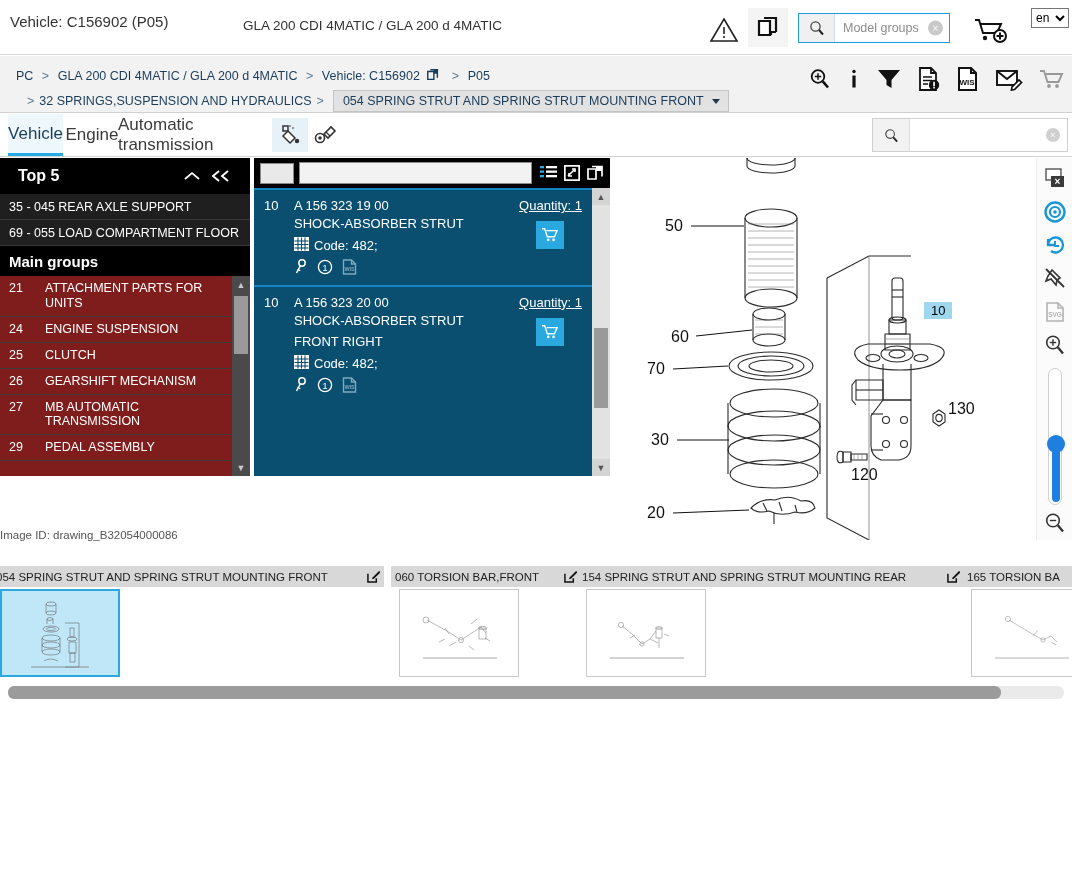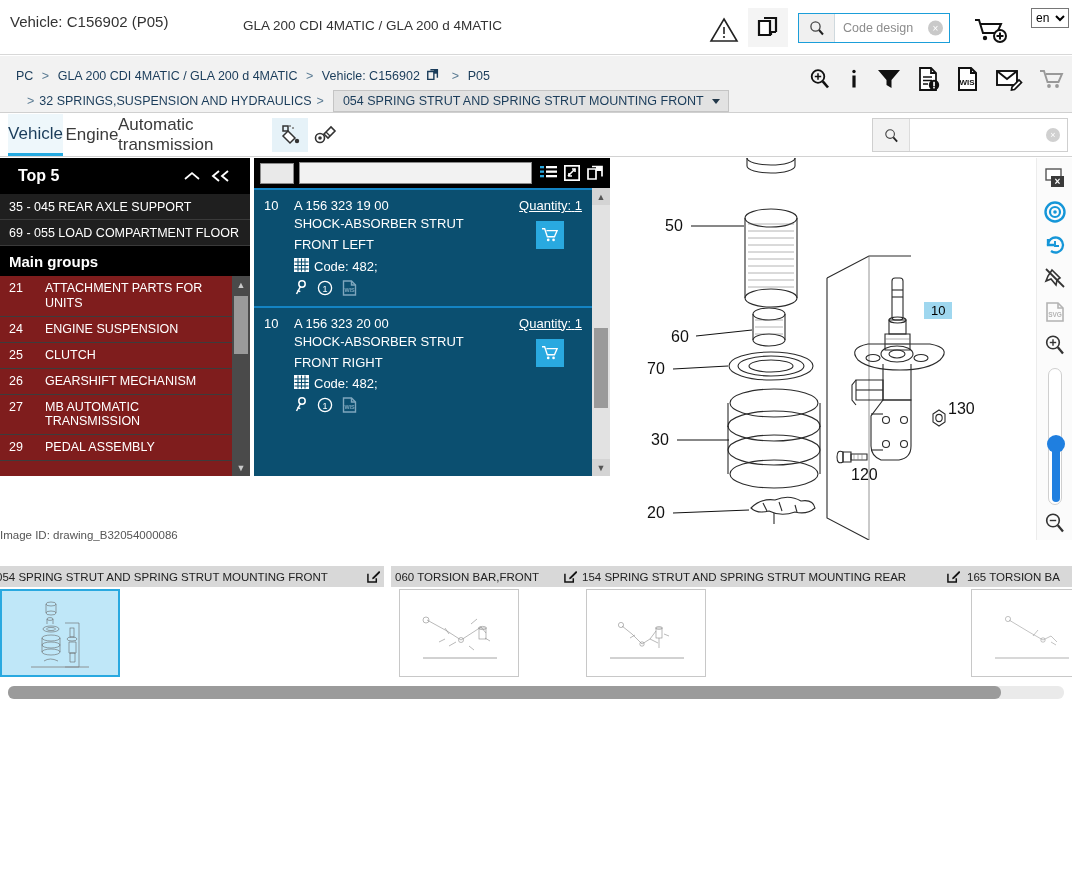--- a/index.html
+++ b/index.html
@@ -323,21 +323,21 @@
     </div>
 
     <div class="model-search">
       <div class="ms-icon">
         <svg width="16" height="16" viewBox="0 0 16 16">
             <circle cx="6.5" cy="6.5" r="4.6" fill="none" stroke="#444" stroke-width="1.3"></circle>
             <line x1="10" y1="10" x2="14" y2="14.5" stroke="#222" stroke-width="2"></line>
           </svg>
       </div>
       <div class="ms-field">
-        <span class="ms-ph">Code design</span>
+        <span class="ms-ph">Model groups</span>
         <span class="ms-clear">×</span>
       </div>
     </div>
 
     <div class="cart-add-icon">
       <svg width="38" height="30" viewBox="0 0 38 30">
         <path d="M3 5 h4 l4 13 h14 l4 -9 h-20" fill="none" stroke="#111" stroke-width="2"></path>
         <circle cx="13" cy="23" r="2.2" fill="#111"></circle>
           <circle cx="24" cy="23" r="2.2" fill="#111"></circle>
         <circle cx="28" cy="21" r="6" fill="#fff" stroke="#111" stroke-width="2"></circle>
@@ -551,21 +551,20 @@
       </div>
     </div>
     <div class="parts-body">
       <div class="part-row">
         <div class="pr-top">
           <span class="pr-pos">10</span>
           <span class="pr-num">A 156 323 19 00</span>
           <span class="pr-qty"><span>Quantity:</span>&nbsp;<span>1</span></span>
         </div>
         <div class="pr-desc">SHOCK-ABSORBER STRUT</div>
-        <div class="pr-desc">FRONT LEFT</div>
         <div class="pr-code">
           <span>
             <svg width="15" height="14" viewBox="0 0 15 14">
                 <rect x="0.5" y="0.5" width="14" height="13" fill="#fff" stroke="#fff"></rect>
                 <g stroke="#0b4f70" stroke-width="1.1">
                   <line x1="4" y1="0.5" x2="4" y2="13.5"></line>
                   <line x1="7.5" y1="0.5" x2="7.5" y2="13.5"></line>
                   <line x1="11" y1="0.5" x2="11" y2="13.5"></line>
                   <line x1="0.5" y1="4" x2="14.5" y2="4"></line>
                   <line x1="0.5" y1="7.5" x2="14.5" y2="7.5"></line>

